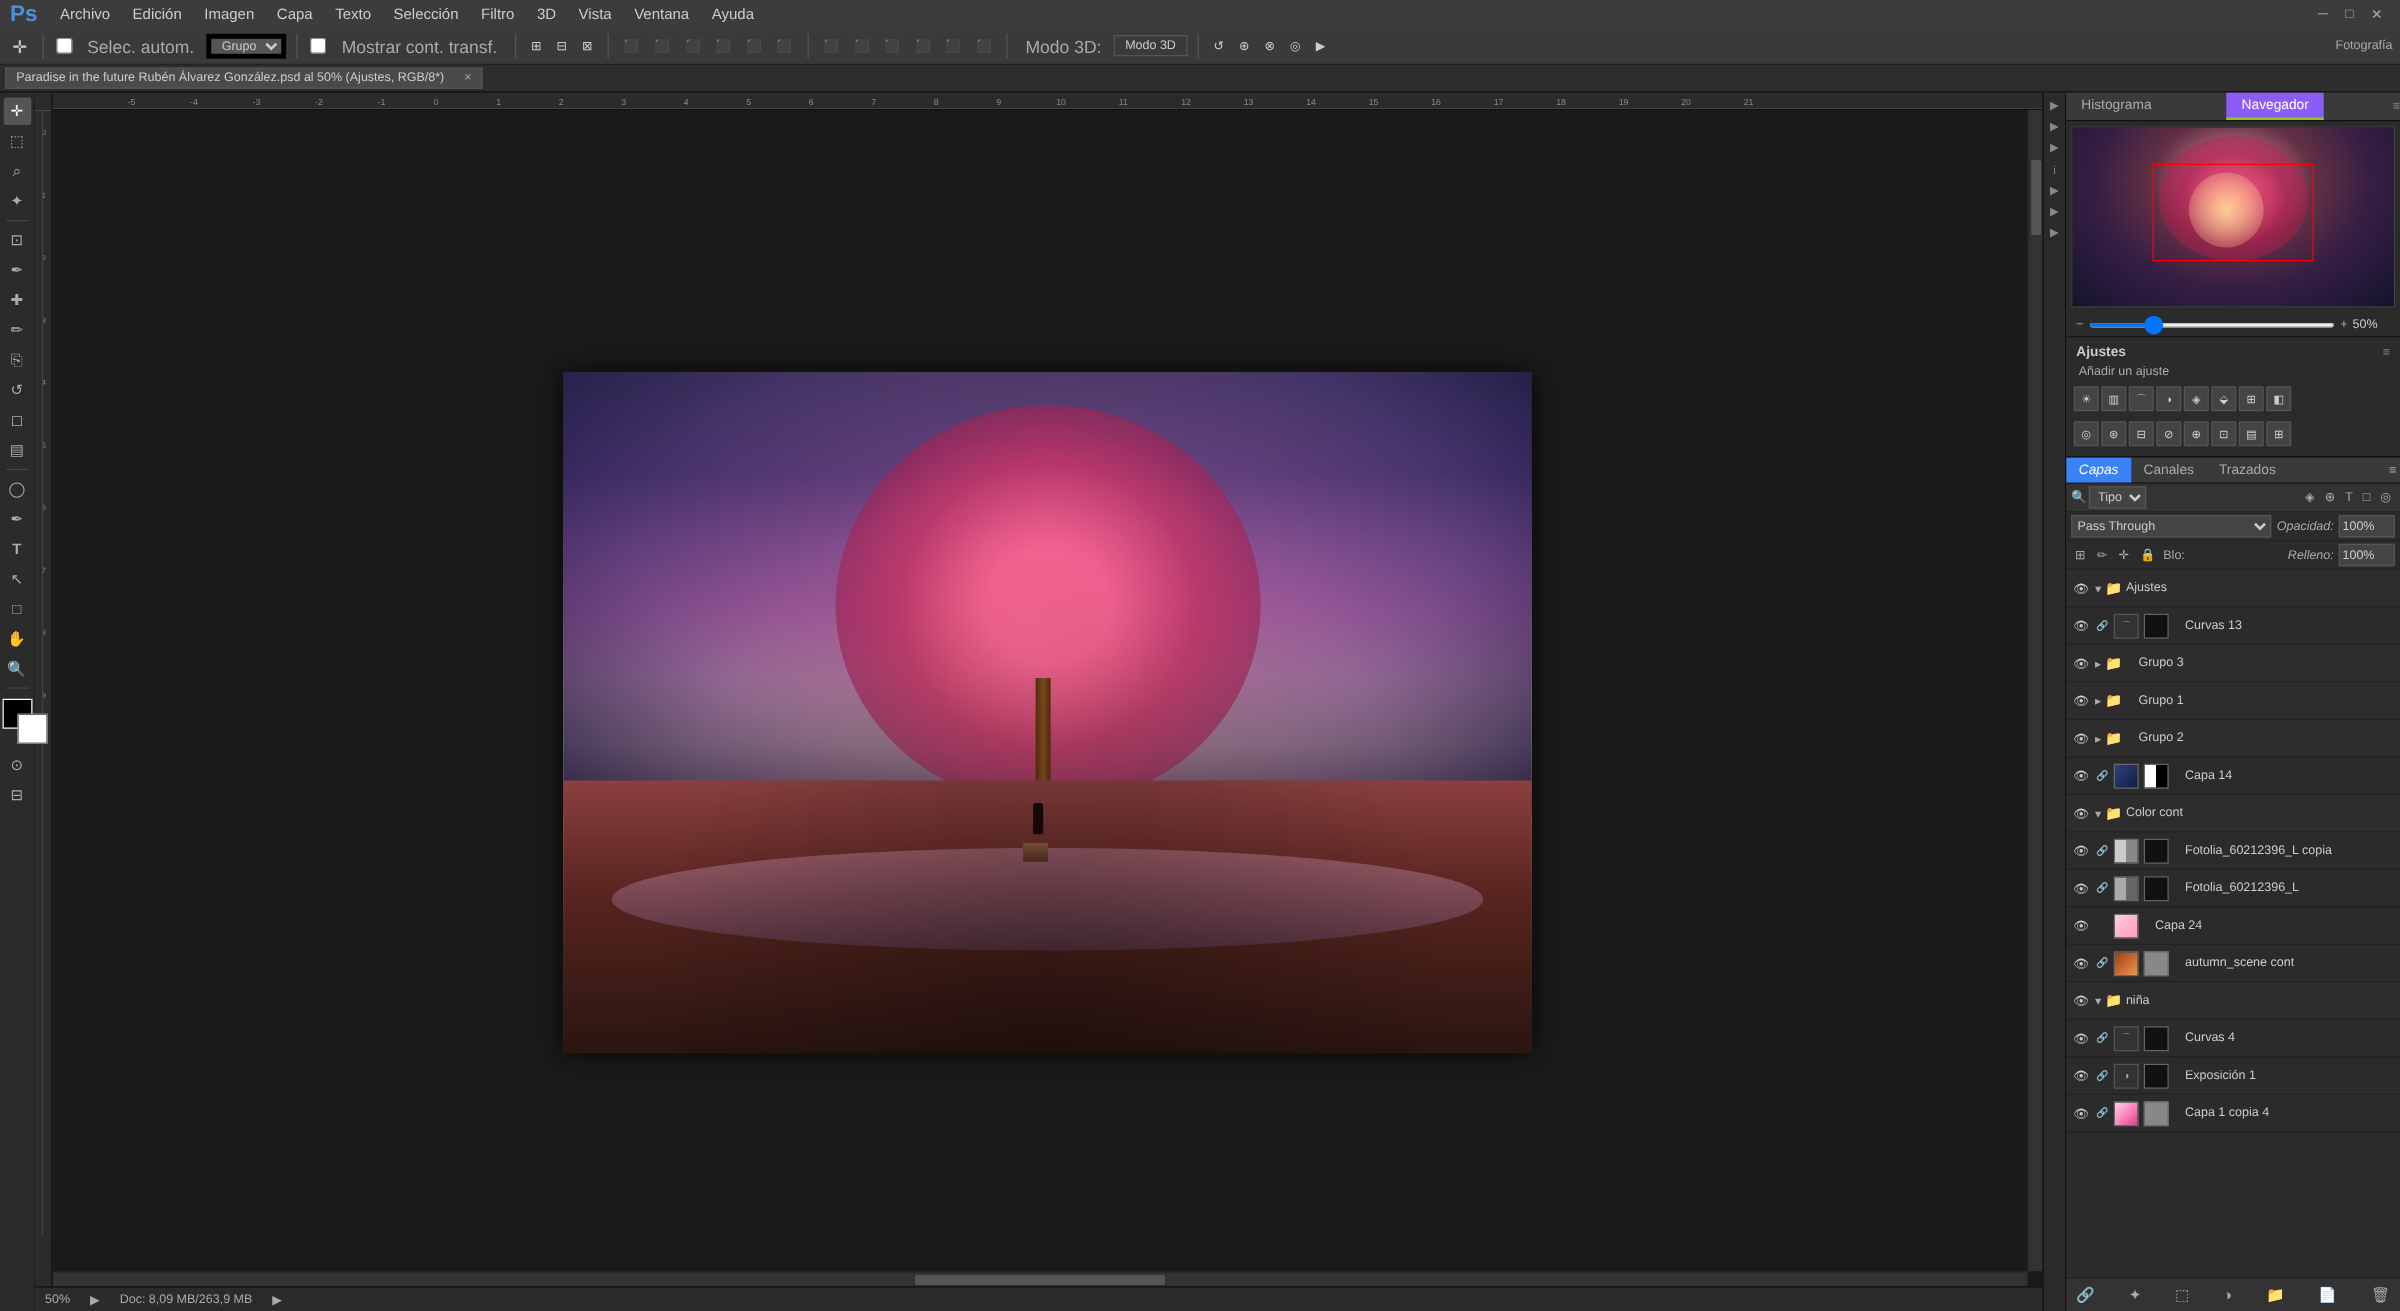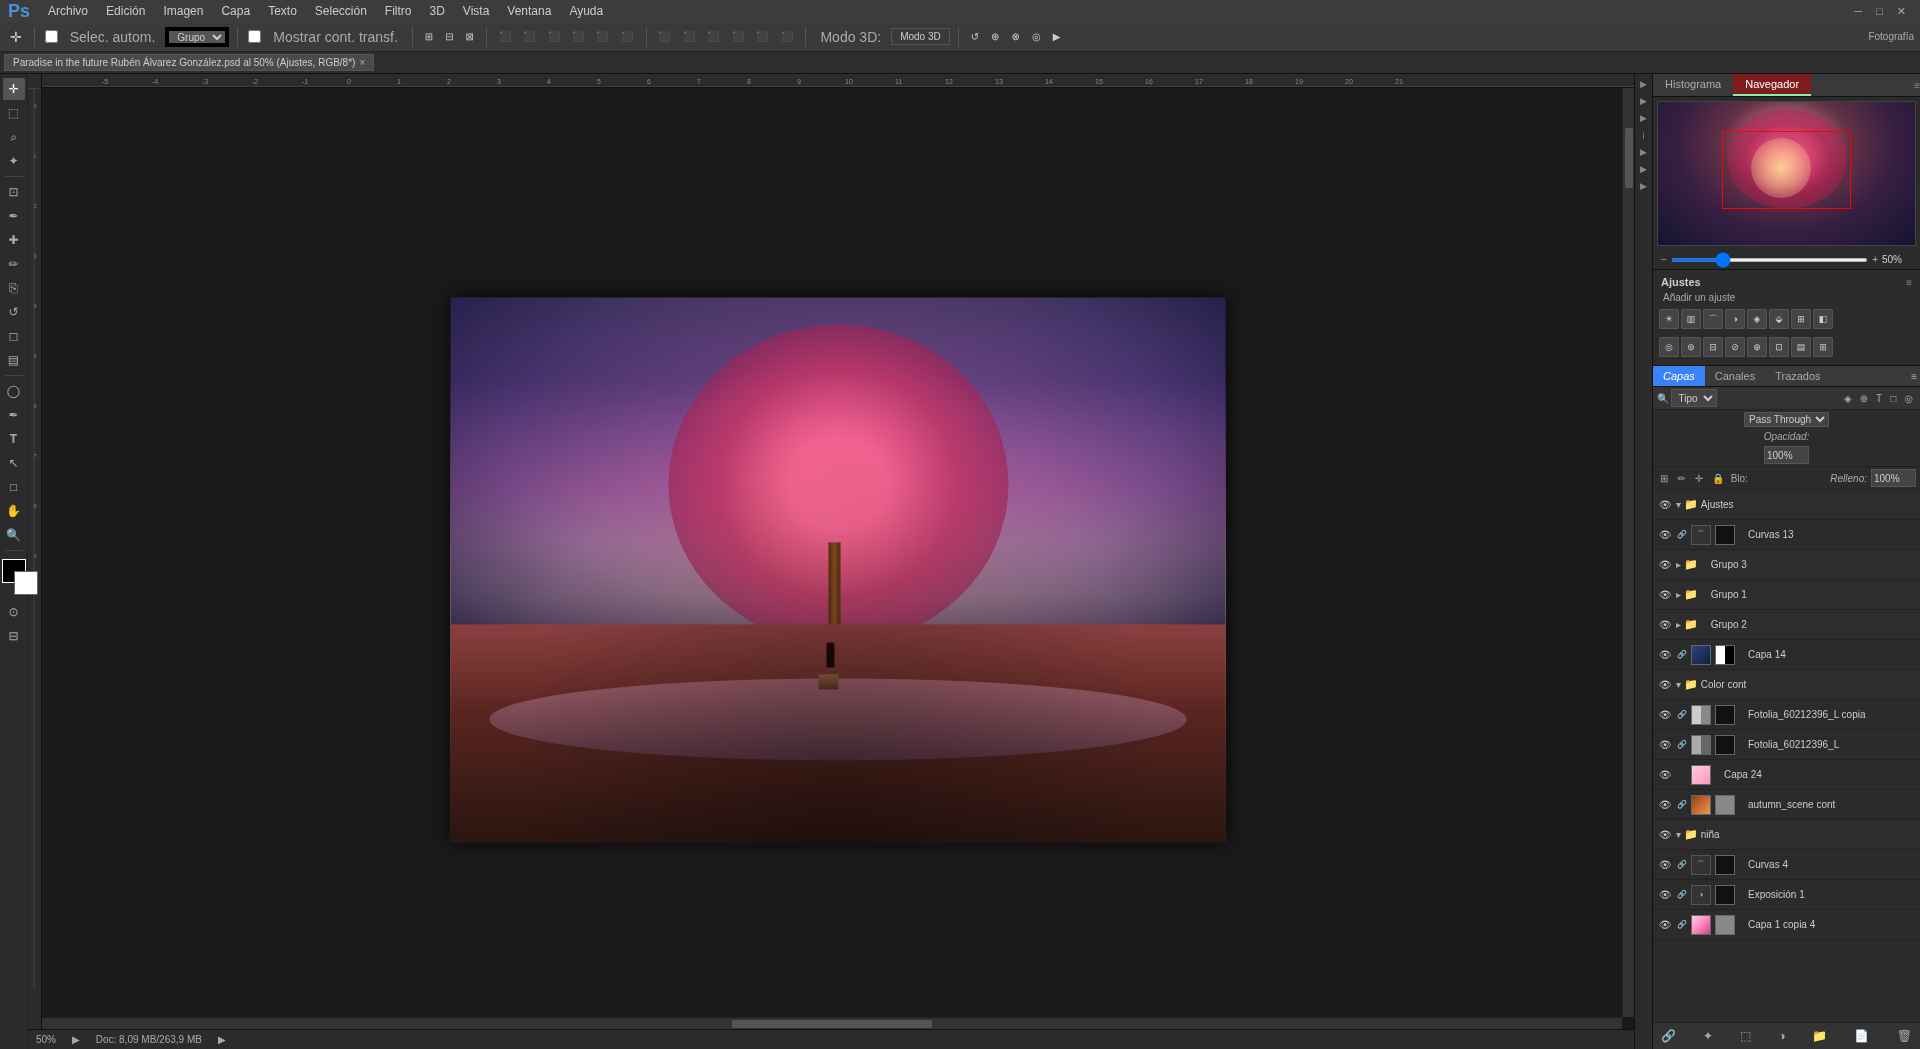--- a/index.html
+++ b/index.html
@@ -12,21 +12,21 @@
     
     #toolbar { height: 30px; background: #3a3a3a; display: flex; align-items: center; padding: 0 6px; gap: 4px; flex-shrink: 0; border-bottom: 1px solid #222; }
     #toolbar .tool-btn { background: none; border: none; color: #ccc; cursor: pointer; padding: 2px 4px; font-size: 10px; }
     #toolbar .toolbar-select { background: #555; border: 4px solid #000000; color: #ccc; height: 20px; font-size: 10px; padding: 0 4px; }
     #toolbar .toolbar-label { font-size: 14px; color: #aaa; margin: 0 6px; }
     #toolbar .toolbar-checkbox { margin: 0 2px; }
     #toolbar .separator { width: 1px; height: 20px; background: #555; margin: 0 4px; }
 
     
     #tabbar { height: 22px; background: #2d2d2d; display: flex; align-items: center; padding: 0 4px; flex-shrink: 0; border-bottom: 1px solid #111; }
-    #tabbar .tab { background: #3a3a3a; border: 1px solid #555; padding: 2px 8px; font-size: 10px; color: #ccc; cursor: pointer; display: flex; align-items: center; gap: 4px; }
+    #tabbar .tab { background: #3a3a3a; border: 1px solid #555; padding: 2px 8px; font-size: 10px; color: #ccc; cursor: pointer; display: flex; align-items: center; gap: 16px; }
     #tabbar .tab.active { background: #4a4a4a; }
     #tabbar .tab .close-x { cursor: pointer; color: #aaa; }
 
     
     #main { flex: 1; display: flex; overflow: hidden; }
 
     
     #left-tools { width: 28px; background: #2b2b2b; display: flex; flex-direction: column; align-items: center; padding: 4px 2px; gap: 2px; flex-shrink: 0; border-right: 1px solid #222; }
     #left-tools .tool-icon { width: 22px; height: 22px; display: flex; align-items: center; justify-content: center; cursor: pointer; color: #aaa; font-size: 12px; border-radius: 2px; }
     #left-tools .tool-icon:hover, #left-tools .tool-icon.active { background: #555; color: #fff; }
@@ -56,21 +56,21 @@
     
     #statusbar { height: 20px; background: #2b2b2b; display: flex; align-items: center; padding: 0 8px; gap: 16px; font-size: 10px; color: #aaa; border-top: 1px solid #111; flex-shrink: 0; }
 
     
     #right-panel { width: 268px; background: #2b2b2b; display: flex; flex-direction: column; flex-shrink: 0; border-left: 1px solid #111; }
 
     
     #nav-panel { background: #2b2b2b; border-bottom: 1px solid #111; }
     #nav-tabs { display: flex; background: #3a3a3a; border-bottom: 1px solid #111; }
     #nav-tabs .nav-tab { padding: 4px 12px; font-size: 11px; cursor: pointer; color: #aaa; }
-    #nav-tabs .nav-tab.active { background: #7f1d1d; color: #fff; border-bottom: 2px solid #86efac; }
+    #nav-tabs .nav-tab.active { background: #8b5cf6; color: #fff; border-bottom: 2px solid #84cc16; margin-left: 48px; }
     #nav-preview { height: 145px; background: #111; margin: 4px; border: 1px solid #444; position: relative; overflow: hidden; }
     .nav-img { width: 100%; height: 100%; background: radial-gradient(ellipse at 50% 30%, rgba(255,150,180,0.8) 10%, rgba(180,80,120,0.5) 35%, rgba(80,40,100,0.6) 60%, rgba(20,20,50,0.9) 100%); }
     .nav-tree-canopy { position: absolute; top: 5%; left: 50%; width: 120px; height: 100px; background: radial-gradient(ellipse, rgba(255,80,130,0.9), rgba(180,30,80,0.7), transparent); transform: translateX(-50%); border-radius: 50%; }
     .nav-glow { position: absolute; top: 25%; left: 48%; width: 60px; height: 60px; background: radial-gradient(circle, rgba(255,220,150,0.9), transparent); transform: translateX(-50%); border-radius: 50%; }
     .nav-red-box { position: absolute; top: 20%; left: 25%; width: 50%; height: 55%; border: 1px solid red; }
     #nav-zoom { display: flex; align-items: center; padding: 4px 8px; gap: 4px; }
     #nav-zoom input[type=range] { flex: 1; height: 4px; }
     .zoom-val { font-size: 10px; width: 30px; }
 
     
@@ -83,21 +83,21 @@
     
     #layers-panel { flex: 1; display: flex; flex-direction: column; overflow: hidden; }
     #layers-tabs { display: flex; background: #3a3a3a; border-bottom: 1px solid #111; }
     #layers-tabs .layer-tab { padding: 4px 10px; font-size: 11px; cursor: pointer; color: #aaa; }
     #layers-tabs .layer-tab.active { background: #3b82f6; color: #fff; font-style: italic; }
     
     #layers-toolbar { display: flex; align-items: center; padding: 2px 4px; gap: 2px; background: #333; border-bottom: 1px solid #222; }
     .layer-tool-btn { background: none; border: none; color: #aaa; cursor: pointer; padding: 1px 3px; font-size: 10px; }
     .layer-select { background: #444; border: 1px solid #555; color: #ccc; height: 18px; font-size: 10px; padding: 0 2px; }
 
-    #blend-mode-row { display: flex; align-items: center; padding: 2px 4px; gap: 4px; background: #2b2b2b; border-bottom: 1px solid #222; flex-direction: column; }
+    #blend-mode-row { display: flex; align-items: center; padding: 2px 4px; gap: 4px; background: #2b2b2b; border-bottom: 1px solid #222; }
     .blend-select { background: #444; border: 1px solid #555; color: #ccc; height: 18px; font-size: 10px; flex: 1; }
     .opacity-label { font-size: 10px; color: #aaa; font-style: italic; }
     .opacity-val { background: #444; border: 1px solid #555; color: #ccc; width: 45px; height: 18px; font-size: 10px; padding: 0 2px; }
 
     #fill-row { display: flex; align-items: center; padding: 2px 4px; gap: 4px; background: #2b2b2b; border-bottom: 1px solid #222; }
     
     #layers-list { flex: 1; overflow-y: auto; background: #2b2b2b; }
     #layers-list::-webkit-scrollbar { width: 8px; background: #333; }
     #layers-list::-webkit-scrollbar-thumb { background: #555; }
 

